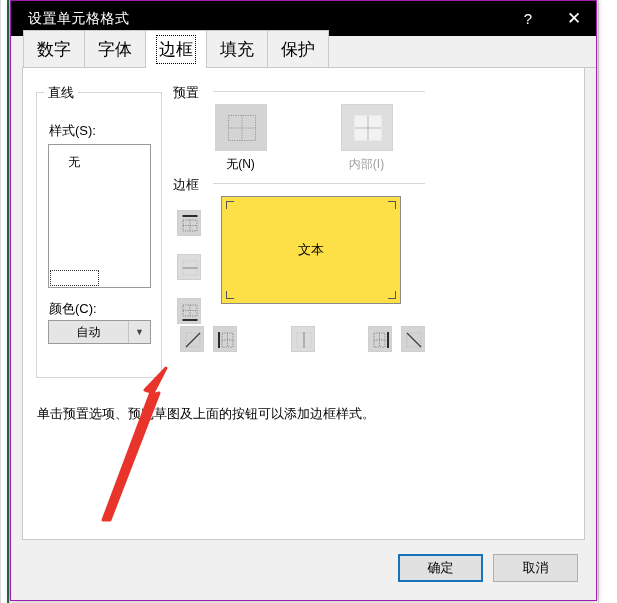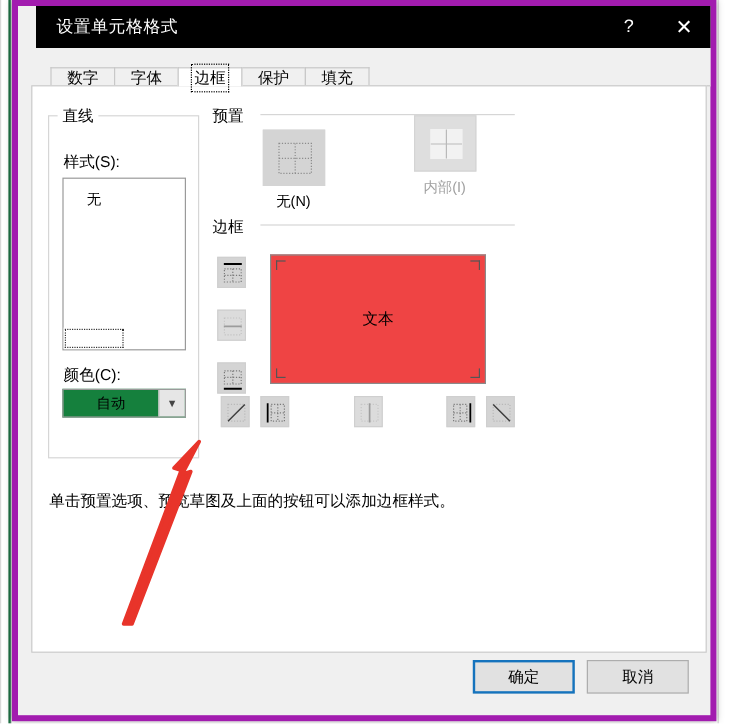--- a/index.html
+++ b/index.html
@@ -9,46 +9,45 @@
     background:#ffffff;
   }
   
   #excel-backdrop{position:absolute;inset:0;background:#ffffff;}
   #excel-backdrop .vline{position:absolute;top:0;bottom:0;width:1px;background:#d8d8d8;}
   #excel-backdrop .selcol{position:absolute;top:0;bottom:0;width:2px;background:#1e7145;}
 
   
   #dialog{
     position:absolute;left:10px;top:0;width:587px;height:601px;
-    background:#f0f0f0;border:5px solid #a21caf;box-sizing:border-box;
+    background:#f0f0f0;border:1px solid #a21caf;box-sizing:border-box;
     box-shadow:0 0 6px rgba(0,0,0,.35);
-    padding-left:15px;
   }
   #titlebar{
     height:35px;background:#000000;color:#ffffff;
     display:flex;align-items:center;position:relative;
   }
   #titlebar .title{font-size:14px;padding-left:17px;letter-spacing:.5px;}
   .titlebtn{
     position:absolute;top:0;height:35px;width:44px;
     display:flex;align-items:center;justify-content:center;
     color:#fff;font-size:15px;cursor:default;
   }
   #help-btn{right:46px;}
   #close-btn{right:0;font-size:17px;}
 
   
   #tabstrip{
     position:relative;height:32px;background:#f0f0f0;
     padding-left:12px;display:flex;align-items:flex-end;
   }
   .tab{
-    height:16px;min-width:50px;padding:0 13px;
+    height:38px;min-width:50px;padding:0 13px;
     display:flex;align-items:center;justify-content:flex-start;
-    font-size:13px;color:#000;background:#f0f0f0;
+    font-size:17px;color:#000;background:#f0f0f0;
     border:1px solid #c8c8c8;border-bottom:none;margin-right:-1px;
     box-sizing:border-box;
   }
   .tab.selected{
     background:#ffffff;border-color:#c8c8c8;
     position:relative;z-index:3;
   }
   .tab.selected .tablabel{outline:1px dotted #000;outline-offset:2px;}
   #tab-filler{flex:1;border-bottom:1px solid #c8c8c8;height:30px;box-sizing:border-box;}
 
@@ -72,21 +71,21 @@
     display:grid;grid-template-columns:1fr 1fr;
   }
   .stylecell{position:relative;display:flex;align-items:center;justify-content:center;}
   .stylecell .swatch{width:44px;height:0;}
   .stylecell.sel{outline:1px dotted #333;outline-offset:-2px;background:#fff;}
   .none-text{font-size:12px;color:#000;}
 
   #color-label{position:absolute;left:12px;top:208px;font-size:13px;}
   #color-combo{
     position:absolute;left:11px;top:228px;width:103px;height:24px;
-    border:1px solid #9a9a9a;background:#15803d;box-sizing:border-box;display:flex;
+    border:1px solid #9a9a9a;background:#e5e5e5;box-sizing:border-box;display:flex;
   }
   #color-value{flex:1;display:flex;align-items:center;justify-content:center;font-size:12px;}
   #color-arrow{
     width:21px;background:#e6e6e6;border-left:1px solid #c4c4c4;
     display:flex;align-items:center;justify-content:center;font-size:9px;color:#444;
   }
   #preset-label{position:absolute;left:150px;top:16px;font-size:13px;background:#fff;padding-right:5px;z-index:2;text-align:right;}
   #preset-rule{position:absolute;left:190px;top:23px;width:212px;height:1px;background:#d6d6d6;}
   .preset-item{position:absolute;width:63px;text-align:center;}
   .preset-btn{
@@ -95,22 +94,22 @@
   }
   .preset-btn .inner{position:absolute;left:11px;top:9px;width:30px;height:28px;}
   .preset-cap{font-size:12px;margin-top:5px;color:#000;}
   .preset-item.disabled .preset-btn{background:#dedede;}
   .preset-item.disabled .preset-cap{color:#a0a0a0;}
 
   
   #border-label{position:absolute;left:150px;top:108px;font-size:13px;background:#fff;padding-right:5px;z-index:2;}
   #border-rule{position:absolute;left:190px;top:115px;width:212px;height:1px;background:#d6d6d6;}
   #preview-box{
-    position:absolute;left:198px;top:140px;width:180px;height:108px;
-    background:#ef4444;border:1px solid #8a8a8a;box-sizing:border-box;
+    position:absolute;left:198px;top:128px;width:180px;height:108px;
+    background:#fde047;border:1px solid #8a8a8a;box-sizing:border-box;
   }
   #preview-text{
     position:absolute;inset:0;display:flex;align-items:center;justify-content:center;
     font-size:13px;color:#000;
   }
   .corner{position:absolute;width:7px;height:7px;}
   .corner.tl{left:4px;top:4px;border-left:1px solid #555;border-top:1px solid #555;}
   .corner.tr{right:4px;top:4px;border-right:1px solid #555;border-top:1px solid #555;}
   .corner.bl{left:4px;bottom:4px;border-left:1px solid #555;border-bottom:1px solid #555;}
   .corner.br{right:4px;bottom:4px;border-right:1px solid #555;border-bottom:1px solid #555;}
@@ -162,24 +161,24 @@
     <div class="tab">
         <span class="tablabel">数字</span>
       </div>
     <div class="tab">
         <span class="tablabel">字体</span>
       </div>
     <div class="tab selected">
         <span class="tablabel">边框</span>
       </div>
     <div class="tab">
+        <span class="tablabel">填充</span>
+      </div>
+    <div class="tab">
         <span class="tablabel">保护</span>
-      </div>
-    <div class="tab">
-        <span class="tablabel">填充</span>
       </div>
     <div id="tab-filler"></div>
   </div>
 
   <div id="page">
 
     <div class="group" id="line-group">
       <div class="gbox"></div>
     </div>
     <div id="line-label">直线</div>
@@ -280,21 +279,21 @@
             <rect x="1.5" y="1.5" width="27" height="25" fill="none" stroke="#8c8c8c" stroke-width="1" stroke-dasharray="1,1.4"></rect>
             <line x1="15" y1="1.5" x2="15" y2="26.5" stroke="#8c8c8c" stroke-width="1" stroke-dasharray="1,1.4"></line>
             <line x1="1.5" y1="14" x2="28.5" y2="14" stroke="#8c8c8c" stroke-width="1" stroke-dasharray="1,1.4"></line>
           </svg>
         </div>
       </div>
       <div class="preset-cap">无(N)</div>
     </div>
 
 
-    <div class="preset-item disabled" style="left:312px;top:24px">
+    <div class="preset-item disabled" style="left:312px;top:36px">
       <div class="preset-btn">
         <div class="inner">
           <svg width="30" height="28">
             <rect x="1.5" y="1.5" width="27" height="25" fill="#f2f2f2" stroke="none"></rect>
             <line x1="15" y1="2" x2="15" y2="26" stroke="#b9b9b9" stroke-width="1"></line>
             <line x1="2" y1="14" x2="28" y2="14" stroke="#b9b9b9" stroke-width="1"></line>
           </svg>
         </div>
       </div>
       <div class="preset-cap">内部(I)</div>

